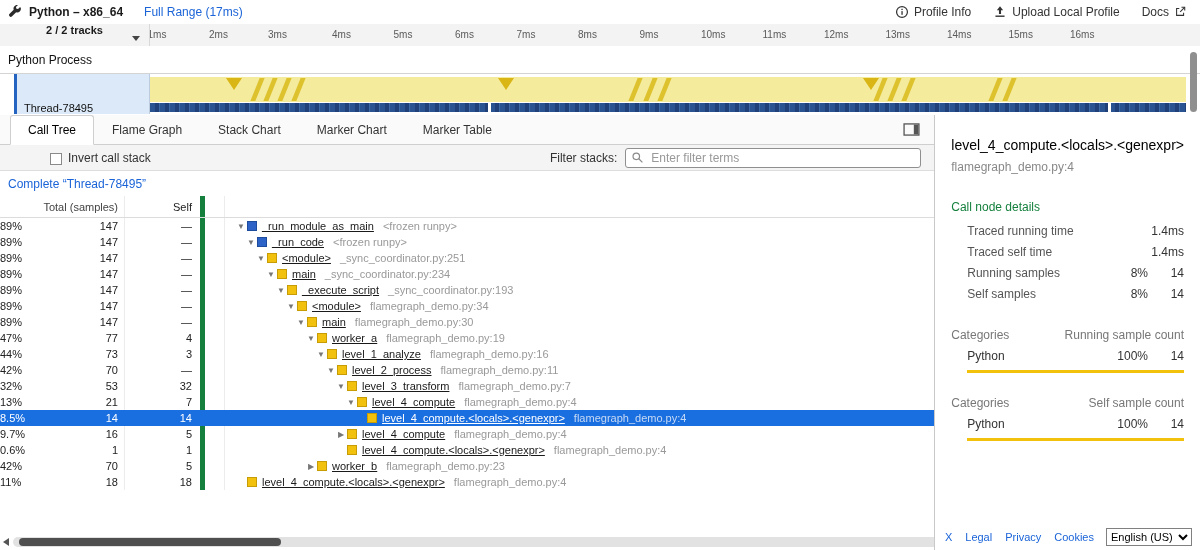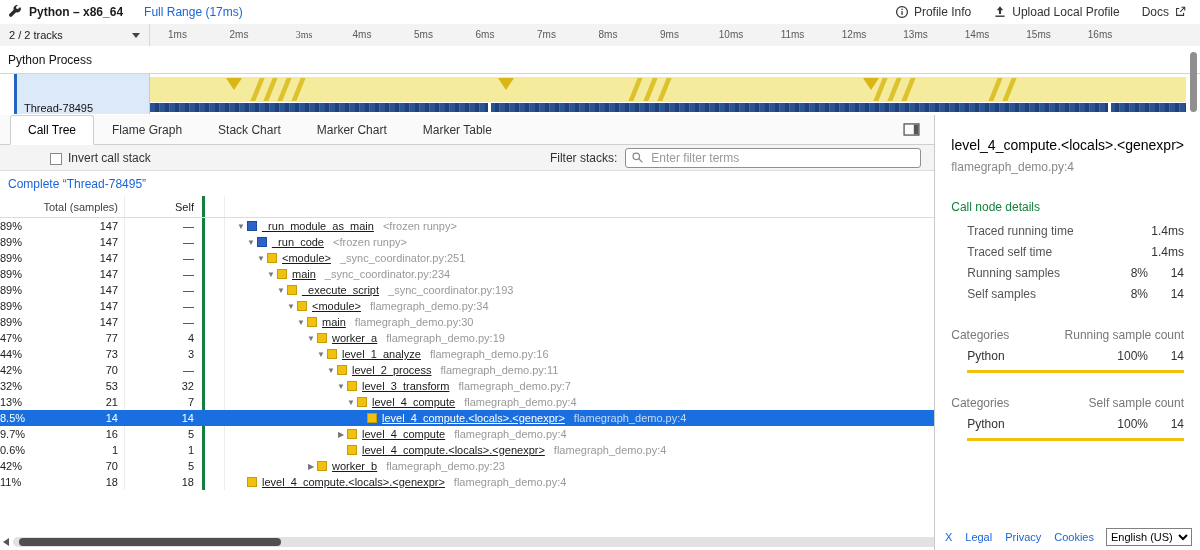--- a/index.html
+++ b/index.html
@@ -15,25 +15,25 @@
   .tb-title{font-weight:bold;color:#1c1c1c;cursor:pointer;}
   .tb-range{color:#1b64d8;margin-left:14px;}
   .tb-right{margin-left:auto;display:flex;align-items:center;gap:22px;padding-right:12px;}
   .tb-item{display:flex;align-items:center;gap:5px;color:#333;cursor:pointer;}
   .icon14{width:14px;height:14px;flex:none;}
 
   
   .ruler{position:absolute;top:24px;left:0;right:0;height:22px;background:#f3f3f3;
          border-bottom:1px solid #d8d8d8;}
   .tracks-dd{position:absolute;left:0;top:0;width:150px;height:22px;box-sizing:border-box;
-             display:flex;align-items:center;padding:0 9px;font-size:11px;font-weight:normal;
-             color:#1a1a1a;border-right:1px solid #d8d8d8;cursor:pointer;background:#f3f3f3;z-index:2;}
+             display:flex;align-items:center;padding:0 9px;font-size:11px;font-weight:bold;
+             color:#1a1a1a;border-right:1px solid #d8d8d8;cursor:pointer;background:#f3f3f3;z-index:2;flex-direction:column;}
   .caret{margin-left:auto;width:0;height:0;border-left:4px solid transparent;
          border-right:4px solid transparent;border-top:5px solid #444;}
-  .tick{position:absolute;top:5px;width:60px;text-align:center;font-size:10px;color:#5a5a5a;}
+  .tick{position:absolute;top:5px;width:60px;text-align:left;font-size:10px;color:#5a5a5a;}
 
   
   .tracks{position:absolute;top:46px;left:0;right:0;height:69px;border-bottom:1px solid #b3b3b3;background:#fff;}
   .process-row{height:28px;box-sizing:border-box;border-bottom:1px solid #d4d4d4;display:flex;
                align-items:center;padding-left:8px;font-size:12px;color:#111;cursor:pointer;background:#fff;}
   .thread-row{height:40px;display:flex;}
   .thread-head{width:150px;box-sizing:border-box;position:relative;display:flex;align-items:flex-end;
                font-size:11px;color:#111;padding-left:24px;cursor:pointer;border-right:1px solid #bccbde;
                background:linear-gradient(90deg,#ffffff 0 14px,#2563c0 14px 17px,#dbe9f8 17px 100%);}
   .thread-canvas{flex:1;position:relative;background:#fff;cursor:crosshair;}
@@ -81,21 +81,21 @@
   .bc-link{color:#1b64d8;}
 
   
   .thead{height:22px;box-sizing:border-box;display:flex;align-items:center;border-bottom:1px solid #dcdcdc;
          font-size:11px;color:#444;}
   .thead .c-total{display:block;text-align:right;padding-right:6px;line-height:22px;}
   .thead .c-self{display:block;text-align:right;padding-right:8px;line-height:22px;justify-content:flex-end;}
   .c-total{width:125px;box-sizing:border-box;border-right:1px solid #ececec;height:100%;display:flex;align-items:center;flex:none;}
   .c-total .pct{width:52px;color:#222;}
   .c-total .cnt{flex:1;text-align:right;padding-right:6px;color:#222;}
-  .c-self{width:80px;box-sizing:border-box;border-right:3px solid #15803d;height:100%;display:flex;
+  .c-self{width:80px;box-sizing:border-box;border-right:5px solid #15803d;height:100%;display:flex;
           align-items:center;justify-content:flex-end;padding-right:8px;color:#222;flex:none;}
   .c-gap{width:20px;box-sizing:border-box;border-right:1px solid #ececec;height:100%;flex:none;}
   .c-tree{flex:1;display:flex;align-items:center;height:100%;overflow:hidden;}
   .rows{flex:1;overflow:hidden;}
   .tree-row{height:16px;display:flex;align-items:center;font-size:11px;cursor:default;background:#fff;}
   .exp{width:12px;font-size:8px;color:#777;text-align:center;flex:none;cursor:pointer;}
   .sq{width:10px;height:10px;margin-right:5px;flex:none;box-sizing:border-box;}
   .sq.yellow{background:#f2c10d;border:1px solid #c79d06;}
   .sq.blue{background:#2d63c7;border:1px solid #1d4b9e;}
   .fname{color:#1a1a1a;margin-right:9px;white-space:nowrap;text-decoration:underline;}
@@ -181,21 +181,21 @@
     </div>
   </header>
 
   <div class="ruler">
     <div class="tracks-dd">
       <span>2 / 2 tracks</span>
       <span class="caret"></span>
     </div>
   <span class="tick" style="left: 147.5px;">1ms</span>
       <span class="tick" style="left: 209px;">2ms</span>
-      <span class="tick" style="left: 274px; font-family: Liberation Serif, serif;">3ms</span>
+      <span class="tick" style="left: 268px;">3ms</span>
       <span class="tick" style="left: 332px;">4ms</span>
       <span class="tick" style="left: 393.5px;">5ms</span>
       <span class="tick" style="left: 455px;">6ms</span>
       <span class="tick" style="left: 516.5px;">7ms</span>
       <span class="tick" style="left: 578px;">8ms</span>
       <span class="tick" style="left: 639.5px;">9ms</span>
       <span class="tick" style="left: 701px;">10ms</span>
       <span class="tick" style="left: 762.5px;">11ms</span>
       <span class="tick" style="left: 824px;">12ms</span>
       <span class="tick" style="left: 885.5px;">13ms</span>

